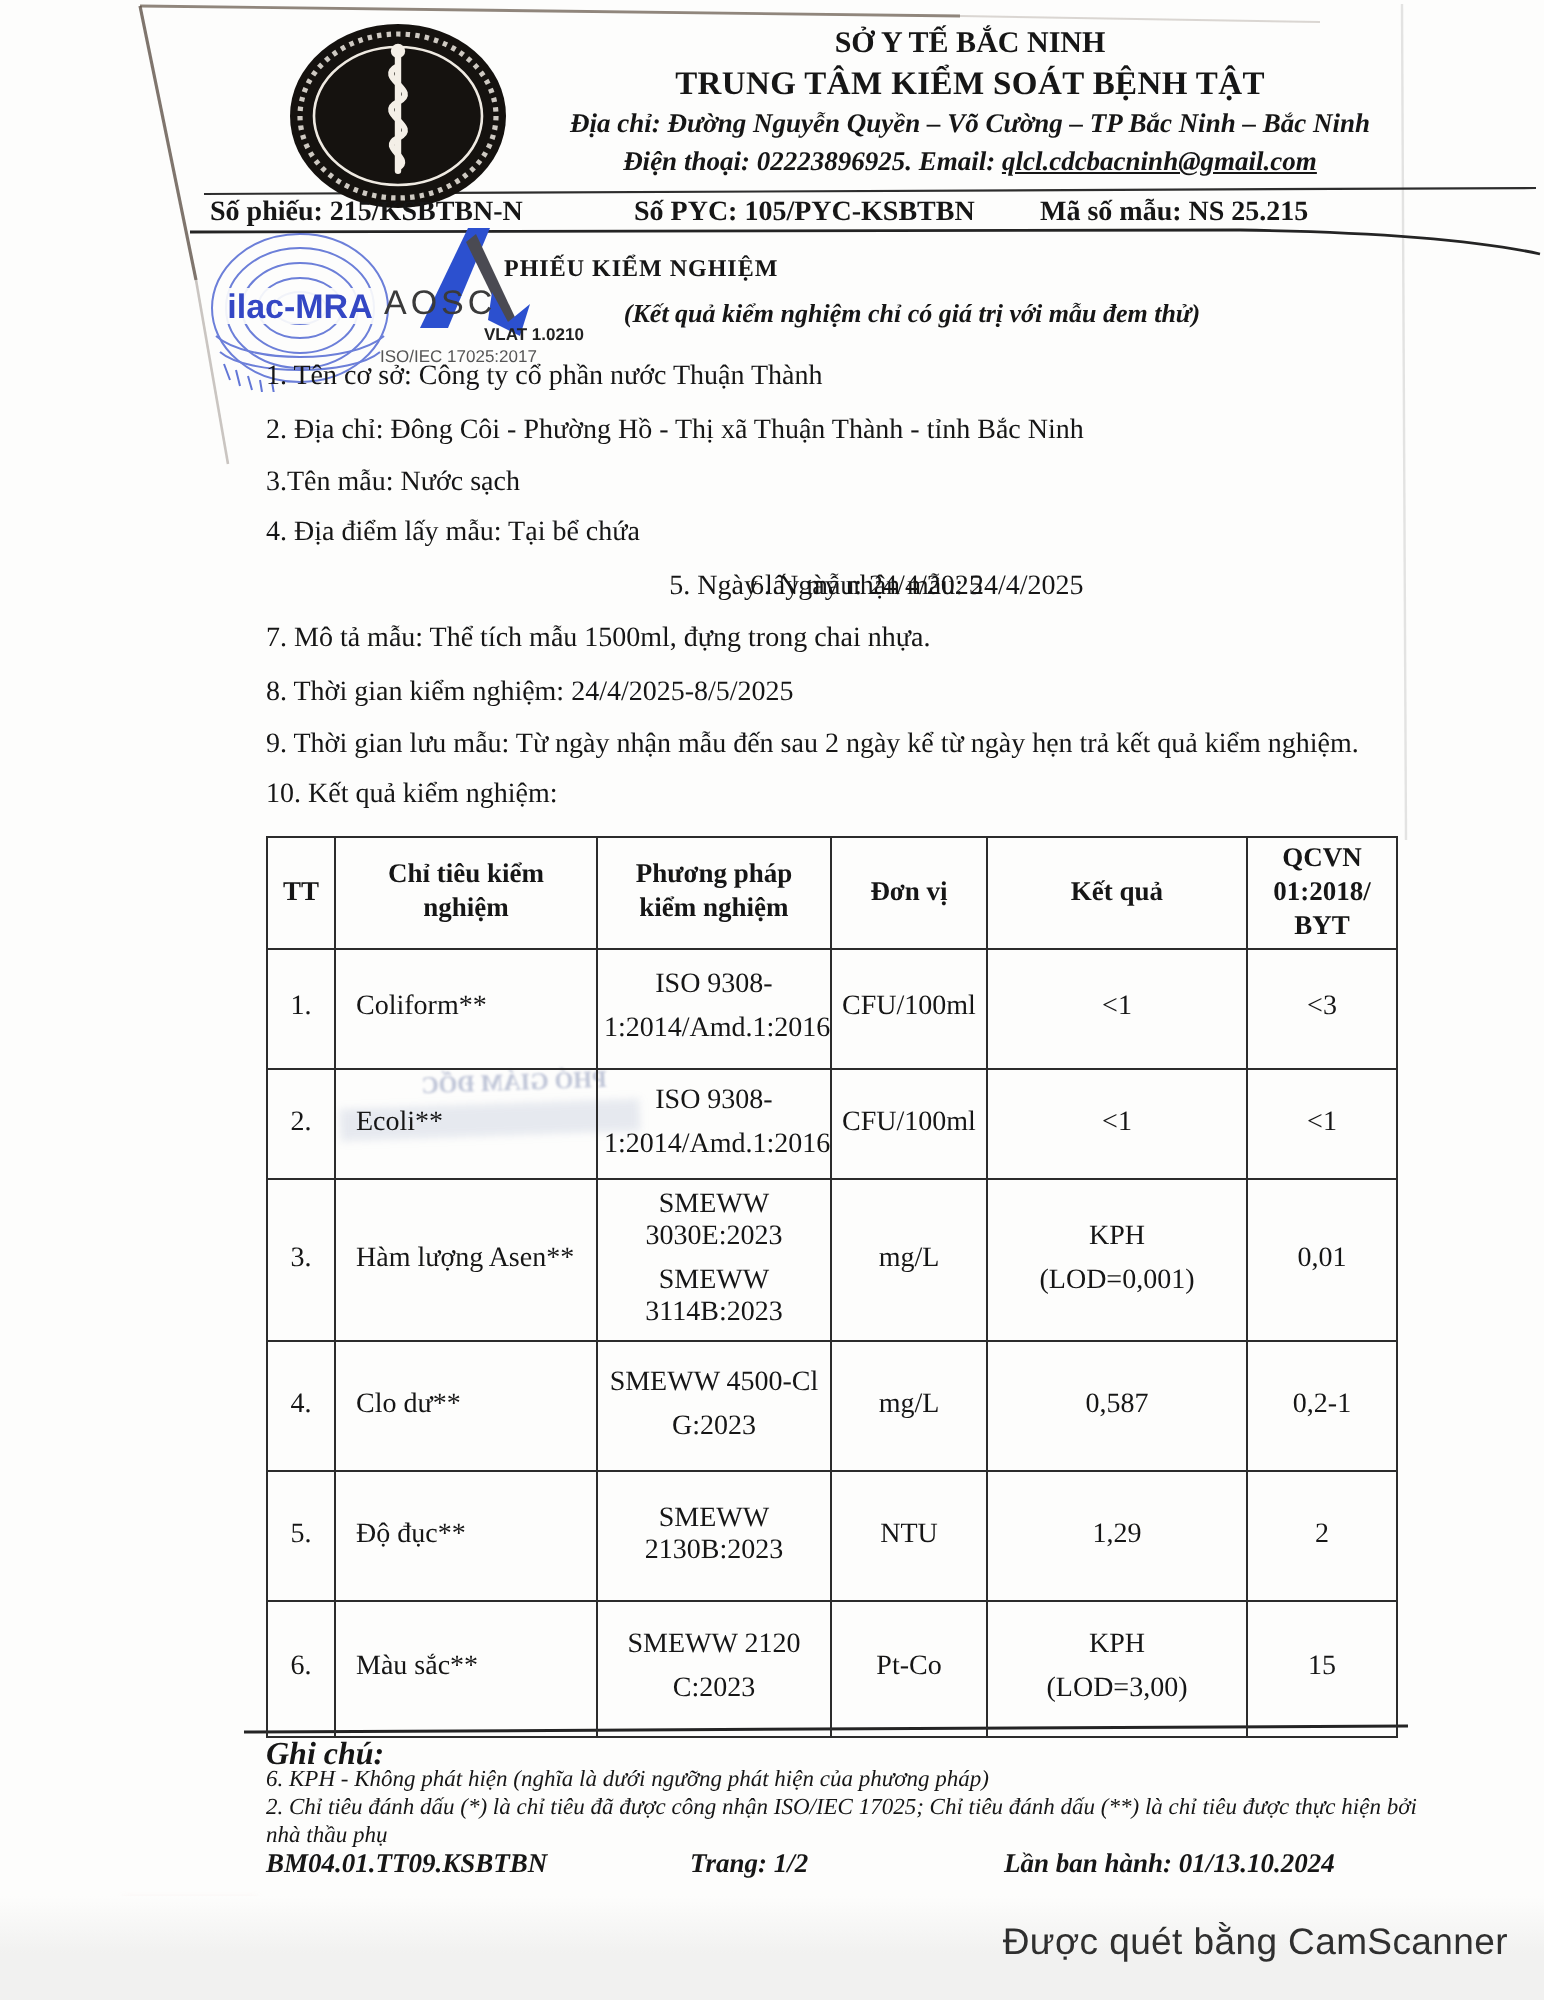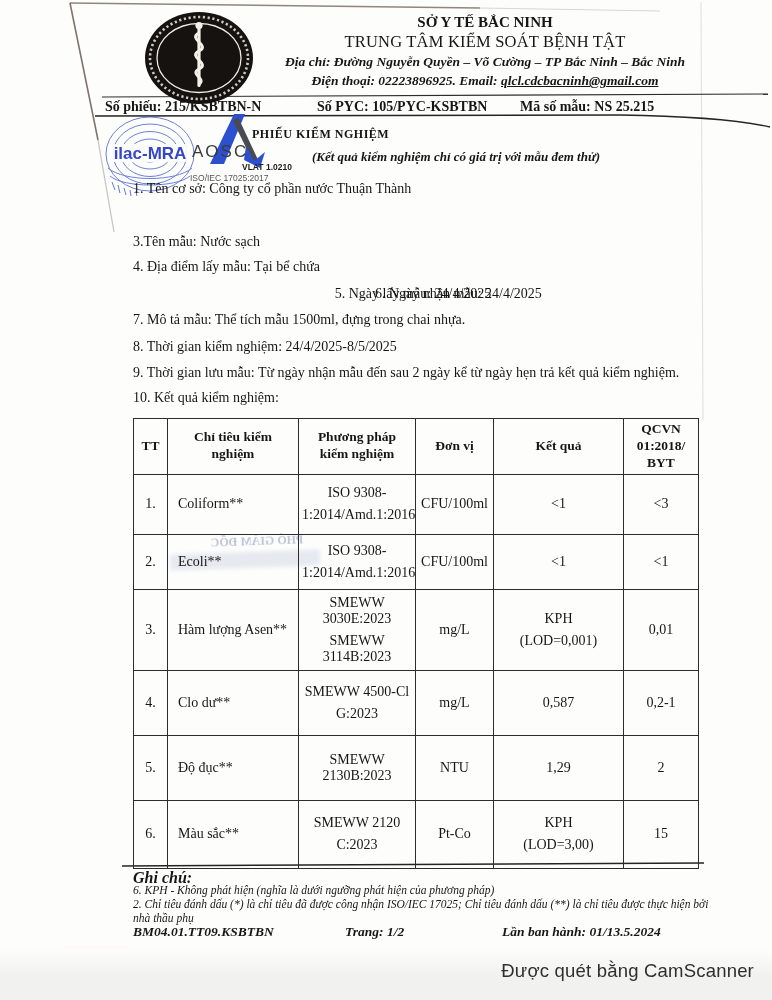--- a/index.html
+++ b/index.html
@@ -5,21 +5,21 @@
   html,body{margin:0;padding:0;background:#fbfbfa;}
   .page{
     position:relative;width:772px;height:1000px;overflow:hidden;
     background:#fdfdfc;color:#161616;
     font-family:"Liberation Serif","DejaVu Serif",serif;
   }
   .abs{position:absolute;}
   
   .org{left:250px;top:13px;width:470px;text-align:center;line-height:1.25;}
   .org-l1{font-weight:bold;font-size:15px;}
-  .org-l2{font-weight:normal;font-size:16.5px;letter-spacing:.2px;}
+  .org-l2{font-weight:bold;font-size:16.5px;letter-spacing:.2px;}
   .org-l3,.org-l4{font-weight:bold;font-style:italic;font-size:13.5px;margin-top:2px;}
   .org-email{text-decoration:underline;}
   .ref{top:99px;font-weight:bold;font-size:14px;white-space:nowrap;}
   .ref-1{left:105px;} .ref-2{left:317px;} .ref-3{left:520px;}
   
   .seal{left:143px;top:10px;width:112px;height:96px;}
   
   .ilac{left:104px;top:116px;width:92px;height:80px;opacity:.92;}
   
   .aosc{left:188px;top:110px;width:120px;height:80px;}
@@ -132,20 +132,21 @@
     </svg>
     <div class="aosc-name">AOSC</div>
     <div class="aosc-vlat">VLAT 1.0210</div>
     <div class="aosc-iso">ISO/IEC 17025:2017</div>
   </div>
 
   <div class="abs title">PHIẾU KIỂM NGHIỆM</div>
   <div class="abs subtitle">(Kết quả kiểm nghiệm chỉ có giá trị với mẫu đem thử)</div>
 
   <div class="abs info i1">1. Tên cơ sở: Công ty cổ phần nước Thuận Thành</div>
+  <div class="abs info i2">2. Địa chỉ: Đông Côi - Phường Hồ - Thị xã Thuận Thành - tỉnh Bắc Ninh</div>
   <div class="abs info i3">3.Tên mẫu: Nước sạch</div>
   <div class="abs info i4">4. Địa điểm lấy mẫu: Tại bể chứa</div>
   <div class="abs info i56">
     <span>5. Ngày lấy mẫu: 24/4/2025</span>
     <span class="i6">6. Ngày nhận mẫu: 24/4/2025</span>
   </div>
   <div class="abs info i7">7. Mô tả mẫu: Thể tích mẫu 1500ml, đựng trong chai nhựa.</div>
   <div class="abs info i8">8. Thời gian kiểm nghiệm: 24/4/2025-8/5/2025</div>
   <div class="abs info i9">9. Thời gian lưu mẫu: Từ ngày nhận mẫu đến sau 2 ngày kể từ ngày hẹn trả kết quả kiểm nghiệm.</div>
   <div class="abs info i10">10. Kết quả kiểm nghiệm:</div>
@@ -246,20 +247,20 @@
     </tr>
   </tbody>
     </table>
 
   <div class="abs ghichu">Ghi chú:</div>
   <div class="abs note1">6. KPH - Không phát hiện (nghĩa là dưới ngưỡng phát hiện của phương pháp)</div>
   <div class="abs note2">2. Chỉ tiêu đánh dấu (*) là chỉ tiêu đã được công nhận ISO/IEC 17025; Chỉ tiêu đánh dấu (**) là chỉ tiêu được thực hiện bởi nhà thầu phụ</div>
 
   <div class="abs foot foot-1">BM04.01.TT09.KSBTBN</div>
   <div class="abs foot foot-2">Trang: 1/2</div>
-  <div class="abs foot foot-3">Lần ban hành: 01/13.5.2024</div>
+  <div class="abs foot foot-3">Lần ban hành: 01/13.10.2024</div>
 
   <div class="abs pink-smudge"></div>
   <div class="abs cam-strip">
     <div class="cam-text">Được quét bằng CamScanner</div>
   </div>
 
 </div>
 
 </body></html>

